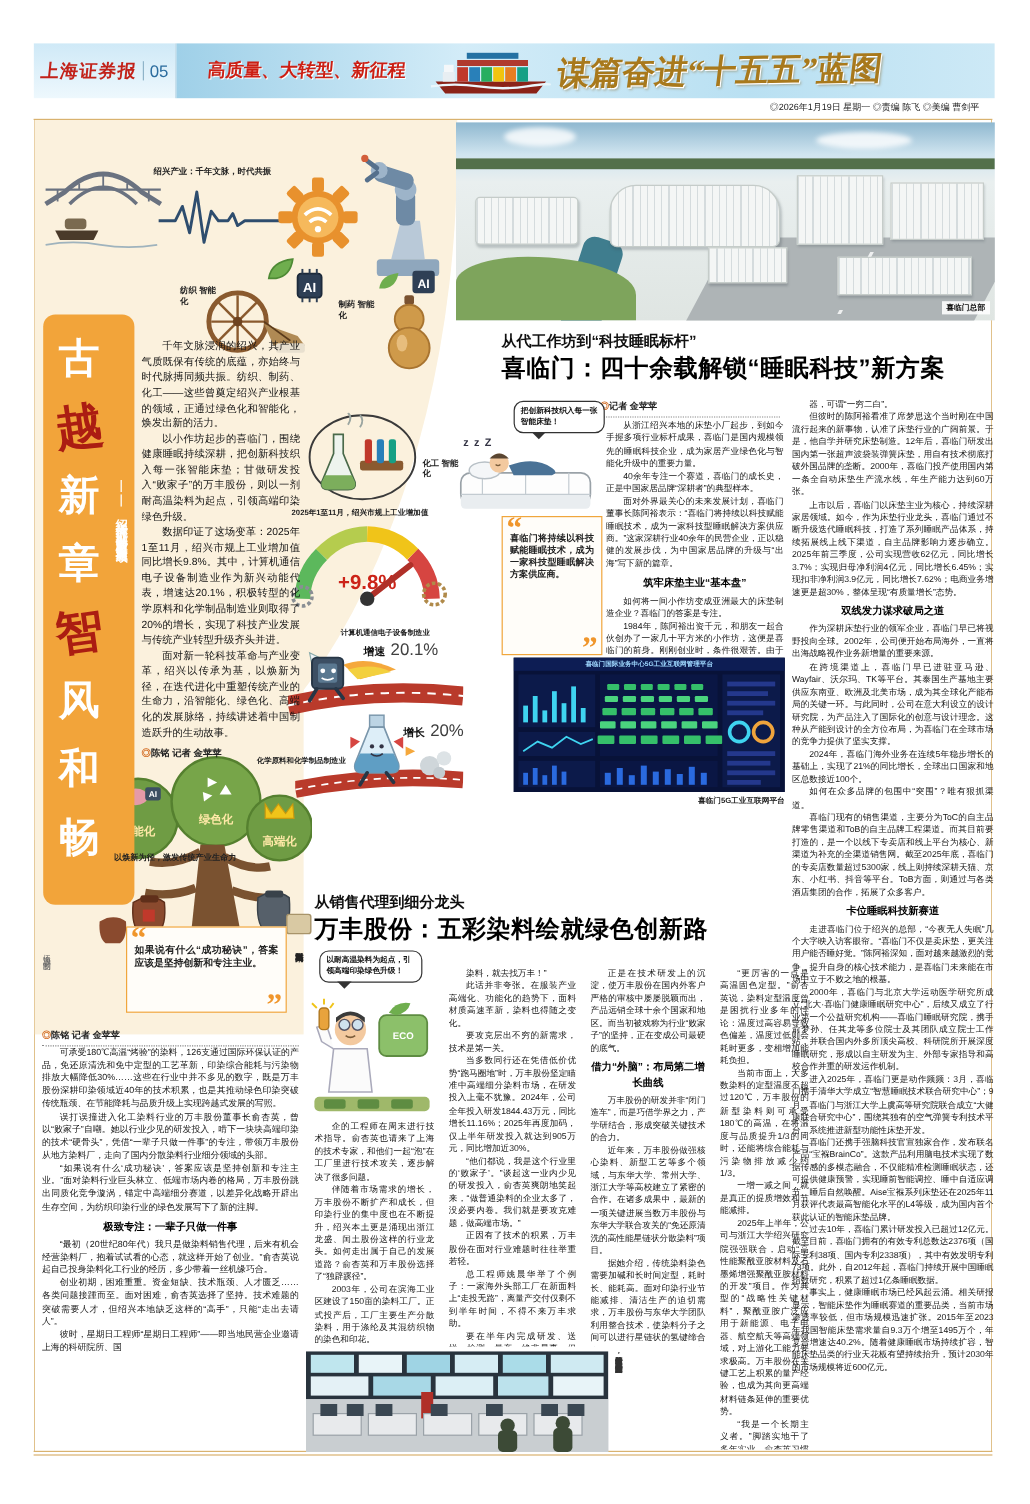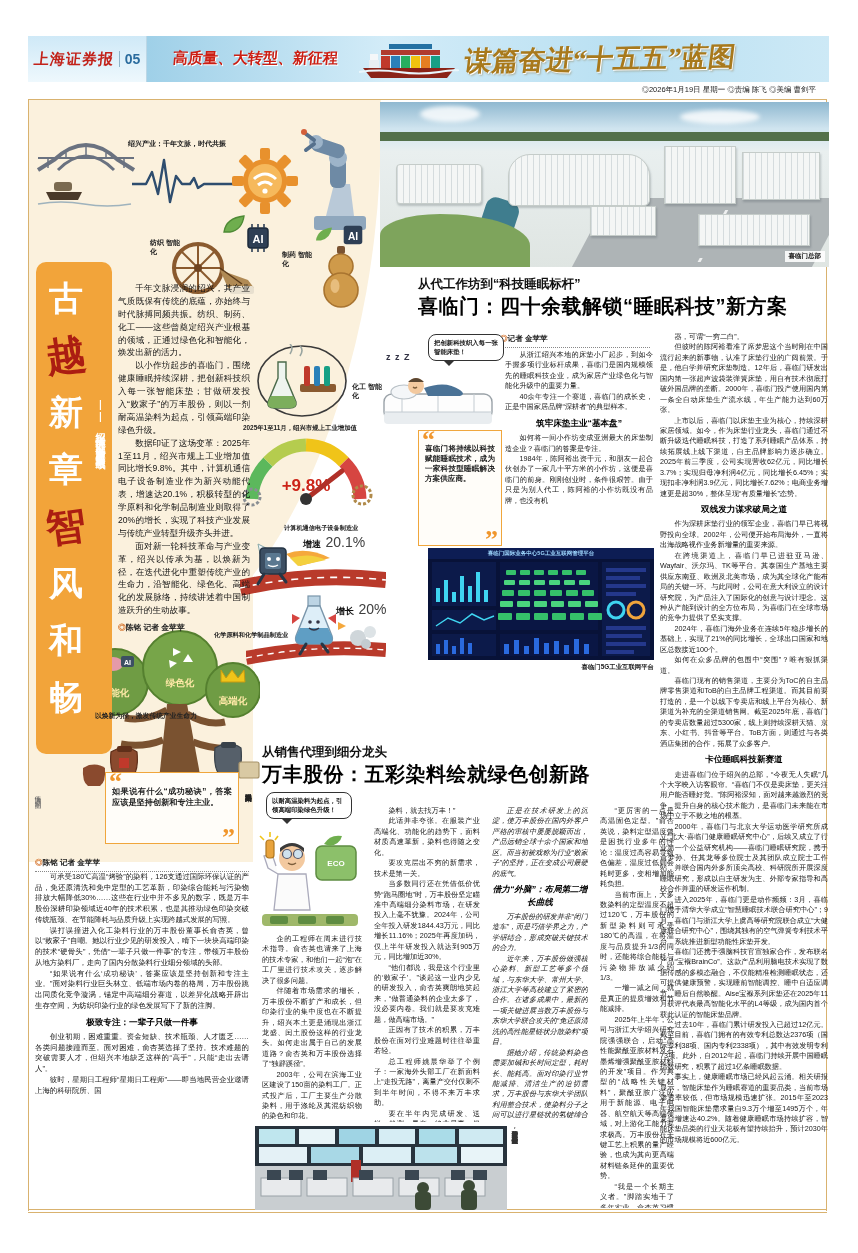--- a/index.html
+++ b/index.html
@@ -4,21 +4,21 @@
 <style>
   html,body{margin:0;padding:0;background:#fff;}
   body{font-family:"Liberation Sans",sans-serif;}
   #page{position:relative;width:858px;height:1253px;background:#fff;overflow:hidden;}
   .abs{position:absolute;}
 
   
   #masthead{position:absolute;left:28px;top:36px;width:801px;height:46px;display:flex;overflow:hidden;}
   #mast-logo{width:118px;background:linear-gradient(180deg,#cfe9f7,#eef8fd);display:flex;align-items:center;justify-content:center;gap:5px;border-right:1px solid #bcd7e6;}
   #paper-name{color:#c2221a;font-weight:bold;font-size:15px;transform:skewX(-6deg);letter-spacing:1px;white-space:nowrap;}
-  #page-num{color:#2b6c9e;font-weight:bold;font-size:14px;border-left:1px solid #8fb4c9;padding-left:5px;}
+  #page-num{color:#2b6c9e;font-weight:normal;font-size:14px;border-left:1px solid #8fb4c9;padding-left:5px;}
   #mast-banner{flex:1;position:relative;background:linear-gradient(90deg,#9fd0e8,#d3ecf8 35%,#b9e0f2 70%,#cde9f6);overflow:hidden;}
   #banner-kicker{position:absolute;left:26px;top:13px;font-size:15px;font-weight:bold;color:#cc1f14;transform:skewX(-5deg);text-shadow:1px 1px 0 #fff;}
   #banner-title{position:absolute;left:318px;top:5px;font-size:27px;font-weight:bold;color:#a8791c;font-family:"Liberation Serif",serif;transform:skewX(-8deg) rotate(-1deg);text-shadow:1px 1px 0 #fff,2px 2px 2px rgba(120,80,10,.35);white-space:nowrap;}
   #dateline{position:absolute;right:42px;top:85px;font-size:7.5px;color:#222;font-weight:normal;}
 
   
   #frame{position:absolute;left:28px;top:99px;width:799px;height:1114px;border:1px solid #d9b26f;border-bottom:4px double #d9b26f;background:#fff;box-sizing:border-box;}
   #cream-blob{position:absolute;left:29px;top:100px;width:352px;height:600px;background:#fbf1dd;border-radius:0 0 96% 0;}
   #cream-strip{position:absolute;left:29px;top:100px;width:224px;height:762px;background:#fbf1dd;}
 
@@ -49,21 +49,21 @@
   .tcol>div{text-indent:2em;}
   .tcol>div.k-h{text-indent:0;text-align:center;font-weight:bold;font-size:8.6px;margin:4px 0;color:#000;}
   .kicker{position:absolute;font-size:12.5px;font-weight:bold;color:#101010;}
   .headline{position:absolute;font-size:20px;font-weight:bold;color:#000;letter-spacing:.5px;white-space:nowrap;}
   .byline{position:absolute;font-size:7.6px;font-weight:bold;color:#222;}
   .dotted{border-bottom:1px dotted #888;padding-bottom:3px;}
 
   
   .bubble{position:absolute;background:#fff;border:1.2px solid #333;border-radius:8px;font-size:6.4px;font-weight:bold;color:#111;padding:4px 5px;line-height:1.35;z-index:4;}
   .bubble:after{content:"";position:absolute;left:14px;bottom:-6px;border:6px solid transparent;border-top-color:#333;border-bottom:0;}
-  #zzz{position:absolute;left:386px;top:352px;font-size:9px;font-weight:bold;color:#334;z-index:4;letter-spacing:1px;}
+  #zzz{position:absolute;left:386px;top:364px;font-size:9px;font-weight:bold;color:#334;z-index:4;letter-spacing:1px;}
   #dye-side-label{position:absolute;left:243px;top:788px;writing-mode:vertical-rl;font-size:7px;font-weight:bold;color:#222;z-index:4;}
 
   
   #photo1{position:absolute;left:380px;top:102px;width:449px;height:165px;overflow:hidden;background:linear-gradient(180deg,#8fb8d0 0%,#cfe4ef 16%,#e9efef 30%,#dfe5e2 100%);}
   .cloud{position:absolute;background:#fff;border-radius:50%;opacity:.8;filter:blur(2px);}
   #treeline{position:absolute;left:0;top:30px;width:449px;height:9px;background:#53704a;}
   .bldg{position:absolute;background:#f4f6f5;border:1px solid #c5ccc9;box-shadow:1px 2px 2px rgba(60,70,80,.25);background-image:repeating-linear-gradient(90deg,rgba(120,140,150,.25) 0 1px,transparent 1px 6px);}
   #lawn1{position:absolute;left:0;top:112px;width:150px;height:53px;background:#7ea45c;border-radius:40% 60% 0 0;}
   #river{position:absolute;left:96px;top:96px;width:34px;height:80px;background:#3f7d8e;transform:rotate(18deg);border-radius:10px;}
   #road{position:absolute;left:210px;top:96px;width:240px;height:70px;background:#aeb4b6;transform:skewX(-28deg);background-image:repeating-linear-gradient(180deg,transparent 0 12px,rgba(255,255,255,.8) 12px 16px);background-size:3px 100%;background-repeat:no-repeat;background-position:52% 0;}
@@ -379,20 +379,21 @@
 
   <div class="quotebox" style="left:418px;top:430px;width:84px;height:116px;font-size:7.6px;">
     <span class="qm open">“</span>
     <span>喜临门将持续以科技赋能睡眠技术，成为一家科技型睡眠解决方案供应商。</span>
     <span class="qm close">”</span>
   </div>
 
   <div class="tcol" style="left:505px;top:350px;width:148px;height:196px;">
       <div>从浙江绍兴本地的床垫小厂起步，到如今手握多项行业标杆成果，喜临门是国内规模领先的睡眠科技企业，成为家居产业绿色化与智能化升级中的重要力量。</div>
       <div>40余年专注一个赛道，喜临门的成长史，正是中国家居品牌“深耕者”的典型样本。</div>
+      <div>面对外界最关心的未来发展计划，喜临门董事长陈阿裕表示：“喜临门将持续以科技赋能睡眠技术，成为一家科技型睡眠解决方案供应商。”这家深耕行业40余年的民营企业，正以稳健的发展步伐，为中国家居品牌的升级与“出海”写下新的篇章。</div>
       <div class="k-h">筑牢床垫主业“基本盘”</div>
       <div>如何将一间小作坊变成亚洲最大的床垫制造企业？喜临门的答案是专注。</div>
       <div>1984年，陈阿裕出资千元，和朋友一起合伙创办了一家几十平方米的小作坊，这便是喜临门的前身。刚刚创业时，条件很艰苦。由于只是为别人代工，陈阿裕的小作坊既没有品牌，也没有机</div>
     </div>
   <div class="tcol" style="left:660px;top:332px;width:168px;height:876px;">
       <div>器，可谓“一穷二白”。</div>
       <div>但彼时的陈阿裕看准了席梦思这个当时刚在中国流行起来的新事物，认准了床垫行业的广阔前景。于是，他自学并研究床垫制造。12年后，喜临门研发出国内第一张超声波袋装弹簧床垫，用自有技术彻底打破外国品牌的垄断。2000年，喜临门投产使用国内第一条全自动床垫生产流水线，年生产能力达到60万张。</div>
       <div>上市以后，喜临门以床垫主业为核心，持续深耕家居领域。如今，作为床垫行业龙头，喜临门通过不断升级迭代睡眠科技，打造了系列睡眠产品体系，持续拓展线上线下渠道，自主品牌影响力逐步确立。2025年前三季度，公司实现营收62亿元，同比增长3.7%；实现归母净利润4亿元，同比增长6.45%；实现扣非净利润3.9亿元，同比增长7.62%；电商业务增速更是超30%，整体呈现“有质量增长”态势。</div>
       <div class="k-h">双线发力谋求破局之道</div>
       <div>作为深耕床垫行业的领军企业，喜临门早已将视野投向全球。2002年，公司便开始布局海外，一直将出海战略视作业务新增量的重要来源。</div>
@@ -542,39 +543,40 @@
   <div class="tcol" style="left:374px;top:806px;width:106px;height:316px;">
       <div>染料，就去找万丰！”</div>
       <div>此话并非夸张。在服装产业高端化、功能化的趋势下，面料材质高速革新，染料也得随之变化。</div>
       <div>要攻克层出不穷的新需求，技术是第一关。</div>
       <div>当多数同行还在凭借低价优势“跑马圈地”时，万丰股份坚定瞄准中高端细分染料市场，在研发投入上毫不犹豫。2024年，公司全年投入研发1844.43万元，同比增长11.16%；2025年再度加码，仅上半年研发投入就达到905万元，同比增加近30%。</div>
       <div>“他们都说，我是这个行业里的‘败家子’。”谈起这一业内少见的研发投入，俞杏英爽朗地笑起来，“做普通染料的企业太多了，没必要内卷。我们就是要攻克难题，做高端市场。”</div>
       <div>正因有了技术的积累，万丰股份在面对行业难题时往往举重若轻。</div>
       <div>总工程师姚晨华举了个例子：一家海外头部工厂在新面料上“走投无路”，离量产交付仅剩不到半年时间，不得不来万丰求助。</div>
       <div>要在半年内完成研发、送样、检测、量产，绝非易事。但听完对方的需求后，姚晨华只回答了八个字：“快则两周，慢则三月。”</div>
     </div>
-  <div class="tcol" style="left:492px;top:806px;width:96px;height:316px;font-style:italic;">
+  <div class="tcol" style="left:492px;top:806px;width:96px;height:316px;">
       <div>正是在技术研发上的沉淀，使万丰股份在国内外客户严格的审核中屡屡脱颖而出，产品远销全球十余个国家和地区。而当初被戏称为行业“败家子”的坚持，正在变成公司最硬的底气。</div>
       <div class="k-h">借力“外脑”：布局第二增长曲线</div>
       <div>万丰股份的研发并非“闭门造车”，而是巧借学界之力，产学研结合，形成突破关键技术的合力。</div>
       <div>近年来，万丰股份做强核心染料、新型工艺等多个领域，与东华大学、常州大学、浙江大学等高校建立了紧密的合作。在诸多成果中，最新的一项关键进展当数万丰股份与东华大学联合攻关的“免还原清洗的高性能星链状分散染料”项目。</div>
       <div>据她介绍，传统染料染色需要加碱和长时间定型，耗时长、能耗高。面对印染行业节能减排、清洁生产的迫切需求，万丰股份与东华大学团队利用整合技术，使染料分子之间可以进行星链状的氢键缔合和π-π堆积，由此研发出的新型染料，突破性地实现了免还原清洗、免中定型处理，还可承受3.5至10的pH值范围，大大拓宽了工艺窗口。</div>
     </div>
   <div class="tcol" style="left:600px;top:806px;width:74px;height:402px;">
       <div>“更厉害的一点是高温固色定型。”俞杏英说，染料定型温度曾是困扰行业多年的悖论：温度过高容易导致色偏差，温度过低则会耗时更多，变相增加能耗负担。</div>
       <div>当前市面上，大多数染料的定型温度不超过120℃，万丰股份的新型染料则可承受180℃的高温，在将温度与品质提升1/3的同时，还能将综合能耗与污染物排放减少约1/3。</div>
       <div>一增一减之间，就是真正的提质增效和节能减排。</div>
       <div>2025年上半年，公司与浙江大学绍兴研究院强强联合，启动“高性能聚酰亚胺材料及石墨烯增强聚酰亚胺材料的开发”项目。作为典型的“战略性关键材料”，聚酰亚胺广泛应用于新能源、电子电器、航空航天等高端领域，对上游化工能力要求极高。万丰股份在关键工艺上积累的量产经验，也成为其向更高端材料链条延伸的重要优势。</div>
       <div>“我是一个长期主义者。”脚踏实地干了多年实业，俞杏英习惯用结果来说话，“未来的目标，就是一步一步把染料做到极致，同时把第二增长曲线真正做出来，向更高端、更具颠覆性的新材料领域进军。”</div>
     </div>
   <div class="tcol" style="left:35px;top:872px;width:214px;height:336px;font-size:7.4px;">
       <div>可承受180℃高温“烤验”的染料，126支通过国际环保认证的产品，免还原清洗和免中定型的工艺革新，印染综合能耗与污染物排放大幅降低30%……这些在行业中并不多见的数字，既是万丰股份深耕印染领域近40年的技术积累，也是其推动绿色印染突破传统瓶颈、在节能降耗与品质升级上实现跨越式发展的写照。</div>
       <div>误打误撞进入化工染料行业的万丰股份董事长俞杏英，曾以“败家子”自嘲。她以行业少见的研发投入，啃下一块块高端印染的技术“硬骨头”，凭借“一辈子只做一件事”的专注，带领万丰股份从地方染料厂，走向了国内分散染料行业细分领域的头部。</div>
       <div>“如果说有什么‘成功秘诀’，答案应该是坚持创新和专注主业。”面对染料行业巨头林立、低端市场内卷的格局，万丰股份跳出同质化竞争漩涡，锚定中高端细分赛道，以差异化战略开辟出生存空间，为纺织印染行业的绿色发展写下了新的注脚。</div>
       <div class="k-h">极致专注：一辈子只做一件事</div>
+      <div>“最初（20世纪80年代）我只是做染料销售代理，后来有机会经营染料厂，抱着试试看的心态，就这样开始了创业。”俞杏英说起自己投身染料化工行业的经历，多少带着一丝机缘巧合。</div>
       <div>创业初期，困难重重。资金短缺、技术瓶颈、人才匮乏……各类问题接踵而至。面对困难，俞杏英选择了坚持。技术难题的突破需要人才，但绍兴本地缺乏这样的“高手”，只能“走出去请人”。</div>
       <div>彼时，星期日工程师“星期日工程师”——即当地民营企业邀请上海的科研院所、国</div>
     </div>
 
   <div id="photo2">
     <svg width="252" height="84" viewBox="0 0 252 84">
       <rect width="252" height="40" fill="#28333d"></rect>
       <g>
         <rect x="4" y="3" width="36" height="15" fill="#bfe6ee"></rect>
           <rect x="44" y="3" width="36" height="15" fill="#e8f4f8"></rect>

